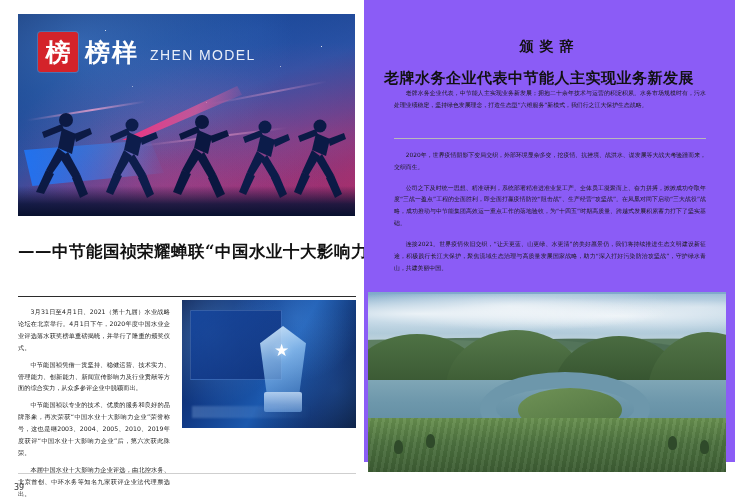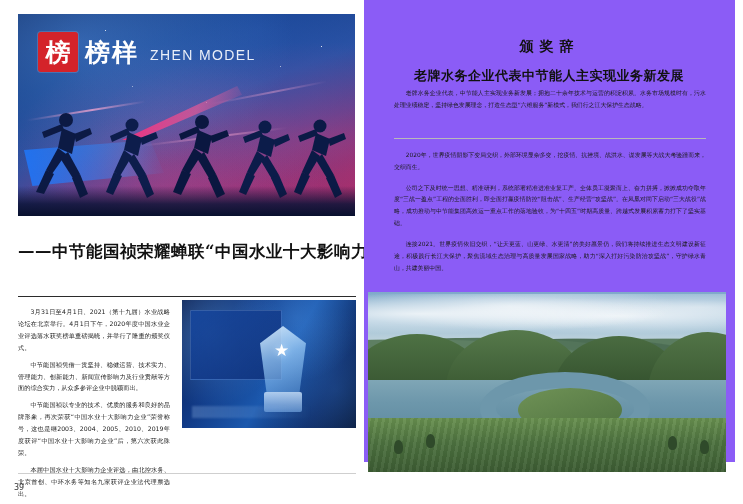--- a/index.html
+++ b/index.html
@@ -323,23 +323,22 @@
     font-size: 14px;
     letter-spacing: 6px;
     color: #111;
     font-weight: 700;
   }
   .right-subtitle {
     position: absolute;
     left: 20px;
     width: 330px;
     top: 66px;
-    text-align: center;
     font-family: "DejaVu Serif", serif;
-    font-size: 13px;
+    font-size: 15px;
     font-weight: 700;
     color: #111;
     letter-spacing: .5px;
     line-height: 1.6;
   }
   .right-body {
     position: absolute;
     left: 30px;
     width: 312px;
     top: 88px;

